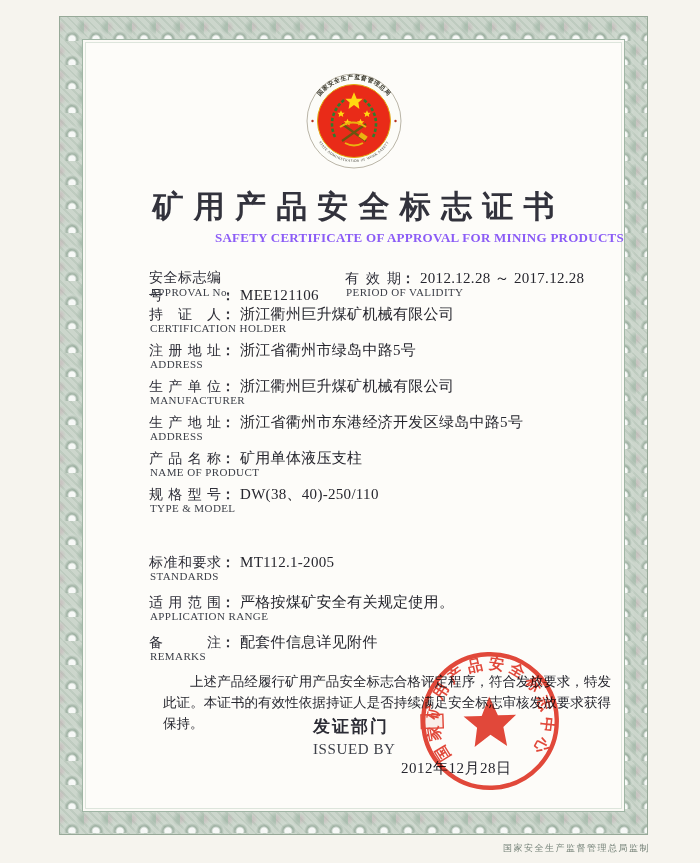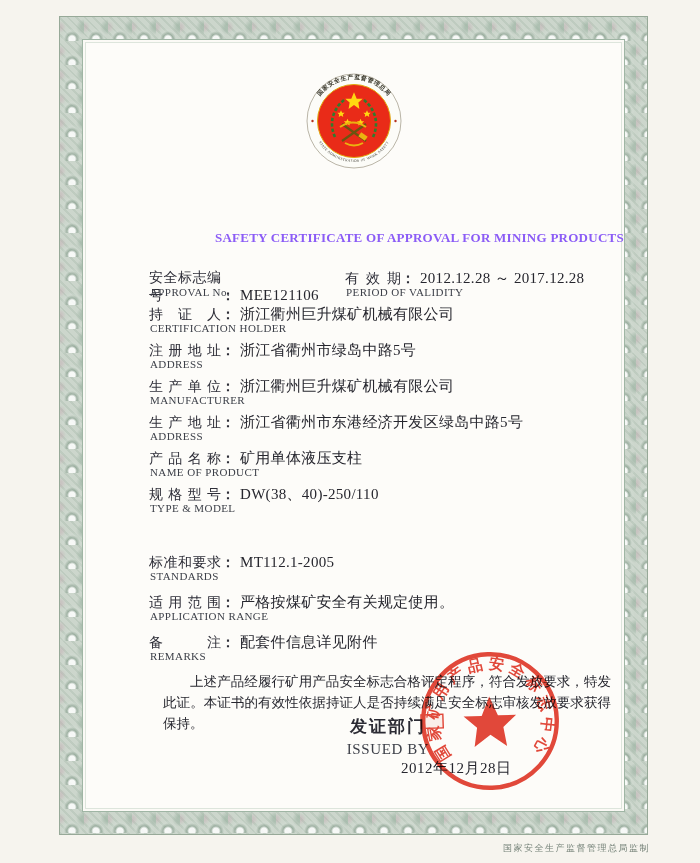--- a/index.html
+++ b/index.html
@@ -33,21 +33,21 @@
   .pair .row.first{width:196px;flex:none;}
   .pair .row.second{flex:1;}
   .lbl-zh{display:inline-block;width:72px;text-align:justify;text-align-last:justify;
     font-size:14px;font-weight:normal;color:#2e2e38;vertical-align:baseline;}
   .lbl-zh.small{width:56px;}
   .colon{font-size:14px;font-weight:bold;color:#2e2e38;margin-right:5px;}
   .val{font-size:15px;font-weight:500;color:#26262e;letter-spacing:.02em;}
   .lbl-en{position:absolute;left:1px;top:17px;font-size:11px;color:#3d4049;letter-spacing:.4px;white-space:nowrap;}
   .paragraph{position:absolute;top:631px;left:64px;width:448px;font-size:13.5px;line-height:21px;
     color:#26262e;text-align:justify;text-indent:2em;font-weight:500;margin-left:16px;}
-  .issued{position:absolute;top:675px;left:230px;width:150px;text-align:center;}
+  .issued{position:absolute;top:675px;left:230px;width:150px;}
   .issued-zh{font-size:17px;font-weight:bold;color:#2b2b34;letter-spacing:2px;}
   .issued-en{font-size:15px;color:#3d4049;letter-spacing:.6px;margin-top:3px;}
   .issue-date{position:absolute;top:719px;left:318px;font-size:15px;color:#26262e;letter-spacing:.5px;}
   .seal{position:absolute;left:334px;top:608px;width:146px;height:146px;mix-blend-mode:multiply;opacity:.88;transform:rotate(-2deg);}
   .printed-by{position:absolute;top:842px;right:50px;font-size:9px;color:#77847a;letter-spacing:1.5px;padding-left:44px;}
 </style>
 </head>
 <body>
 
 <div class="page">
@@ -77,20 +77,21 @@
         <use href="#star" transform="translate(54.5,49.5) scale(0.38)" fill="#ffd811"></use>
         <path d="M29,64 C23,51 26,37 38,27" stroke="#2e7c2e" stroke-width="2.6" fill="none" stroke-dasharray="3.4 2"></path>
         <path d="M67,64 C73,51 70,37 58,27" stroke="#2e7c2e" stroke-width="2.6" fill="none" stroke-dasharray="3.4 2"></path>
         <path d="M36,68 L60,51" stroke="#6b5510" stroke-width="2.2"></path>
         <path d="M36,51 L60,68" stroke="#6b5510" stroke-width="2.2"></path>
         <path d="M34,54 Q47,45 60,54" stroke="#eab310" stroke-width="2" fill="none"></path>
         <rect x="53" y="61" width="8" height="5" fill="#eab310" transform="rotate(36 57 63.5)"></rect>
         <path d="M39,70 Q48,75 57,70" stroke="#eab310" stroke-width="2" fill="none"></path>
       </svg>
 
+      <div class="cert-title">矿用产品安全标志证书</div>
       <div class="cert-subtitle">SAFETY CERTIFICATE OF APPROVAL FOR MINING PRODUCTS</div>
 
       <div class="fields" id="fields">
           <div class="pair">
             <div class="row first"><span class="lbl-zh">安全标志编号</span><span class="colon">：</span><span class="val">MEE121106</span><div class="lbl-en">APPROVAL No.</div></div>
             <div class="row second"><span class="lbl-zh small">有效期</span><span class="colon">：</span><span class="val">2012.12.28 ～ 2017.12.28</span><div class="lbl-en">PERIOD OF VALIDITY</div></div>
           </div>
           <div class="row"><span class="lbl-zh">持证人</span><span class="colon">：</span><span class="val">浙江衢州巨升煤矿机械有限公司</span><div class="lbl-en">CERTIFICATION HOLDER</div></div>
           <div class="row"><span class="lbl-zh">注册地址</span><span class="colon">：</span><span class="val">浙江省衢州市绿岛中路5号</span><div class="lbl-en">ADDRESS</div></div>
           <div class="row"><span class="lbl-zh">生产单位</span><span class="colon">：</span><span class="val">浙江衢州巨升煤矿机械有限公司</span><div class="lbl-en">MANUFACTURER</div></div>

